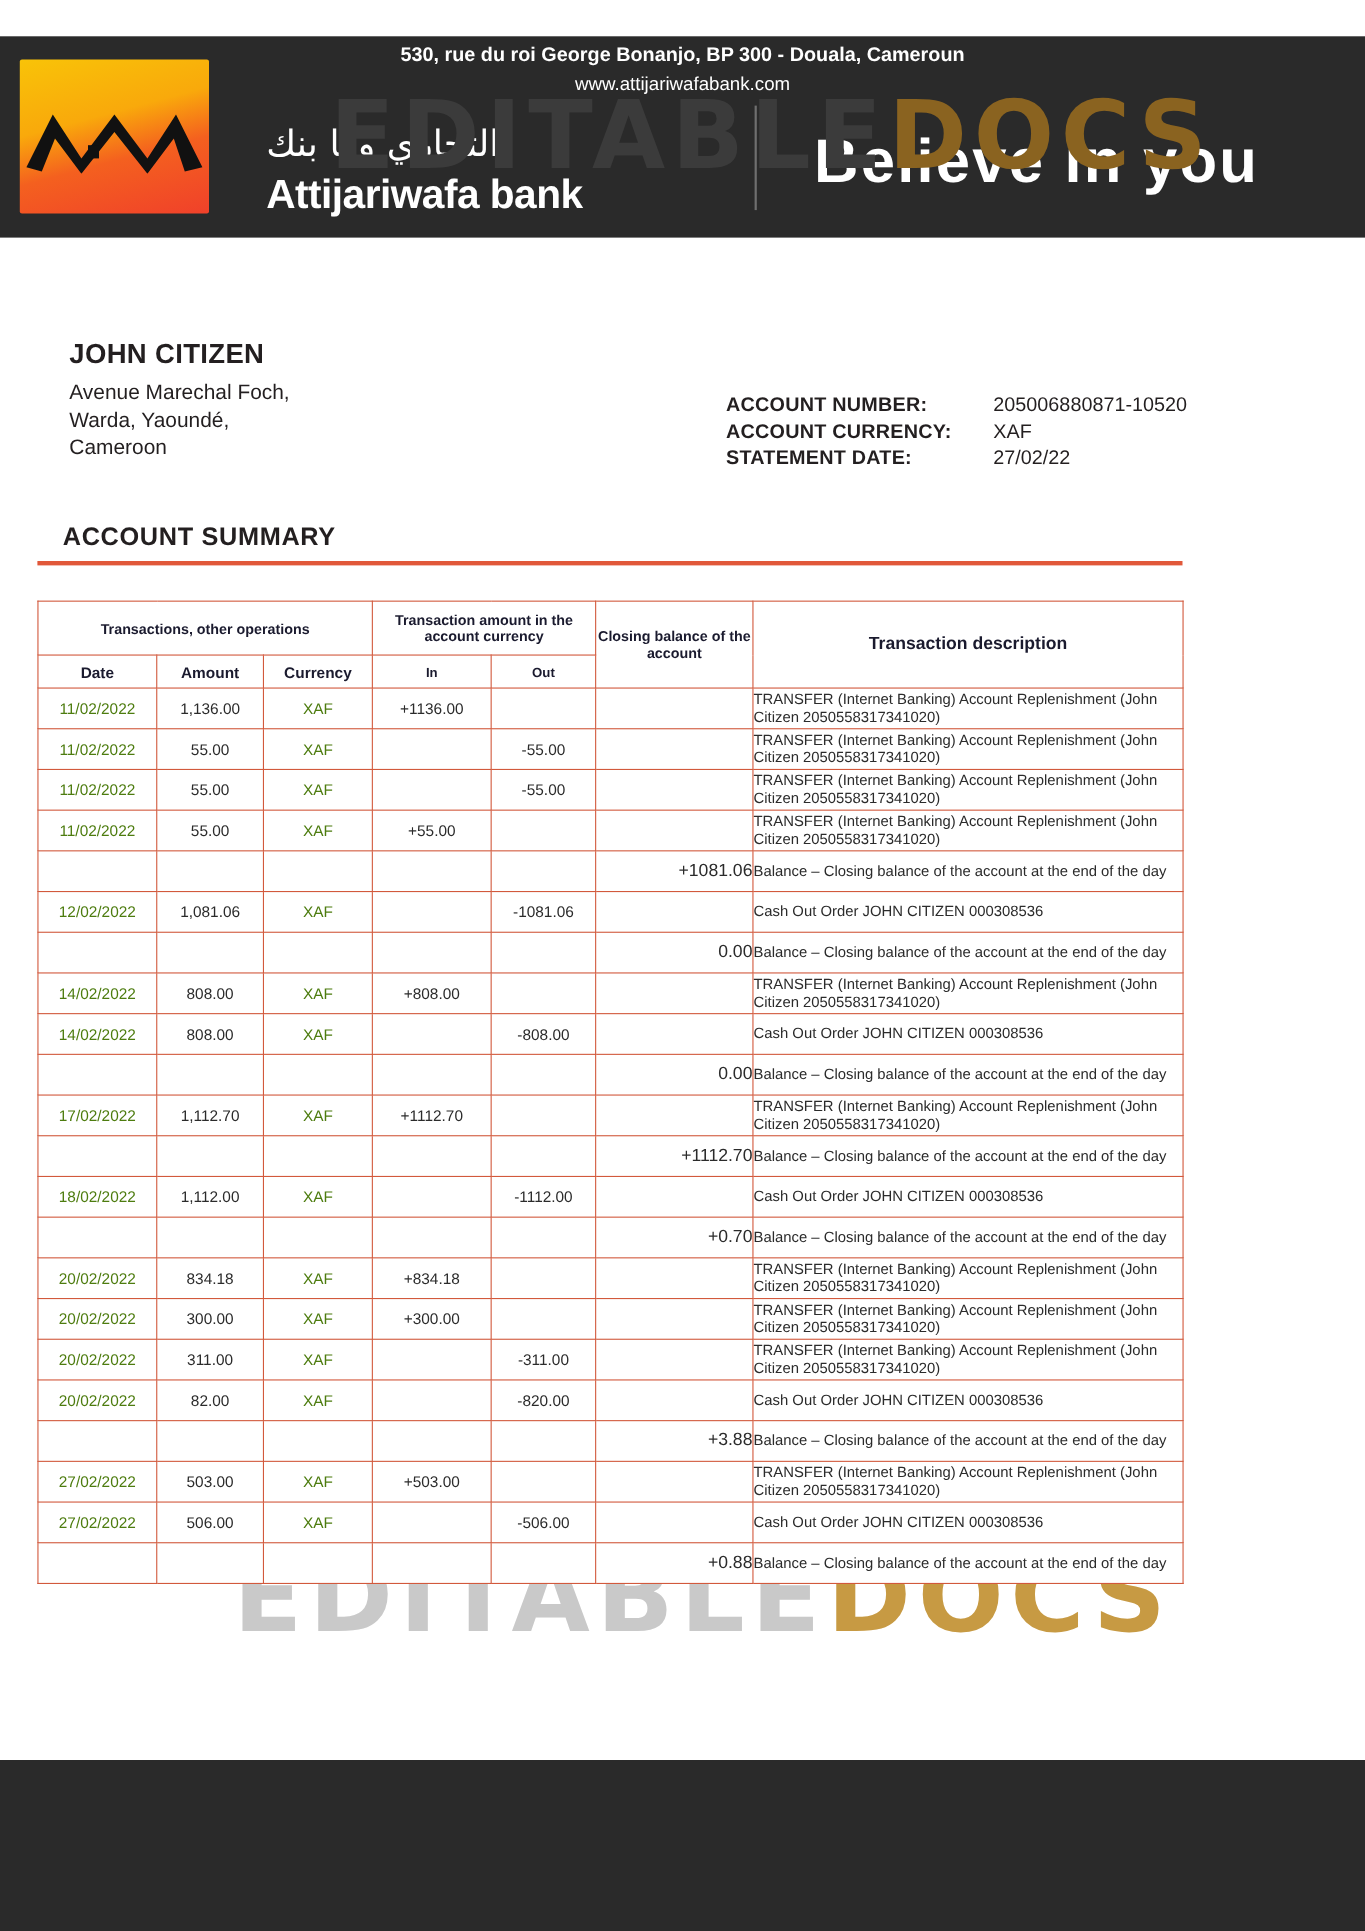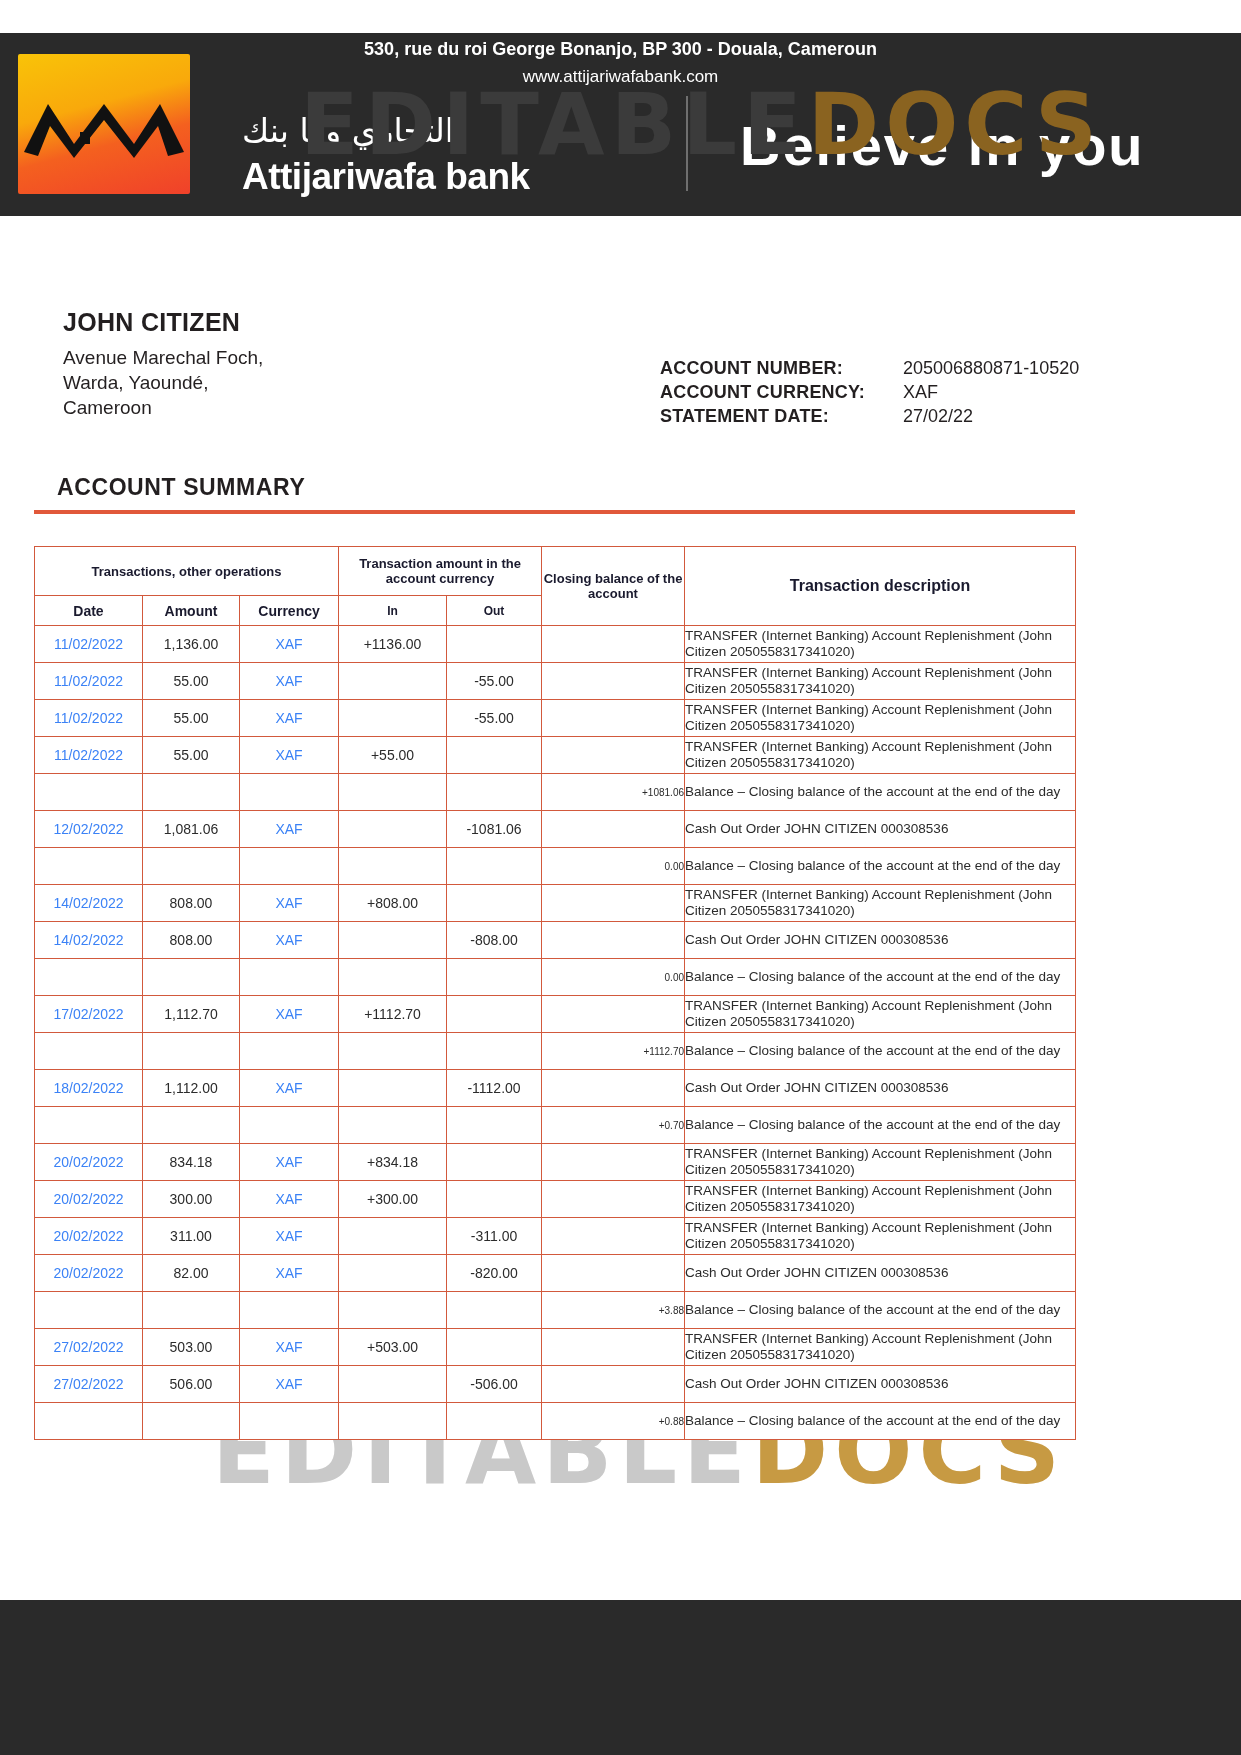--- a/index.html
+++ b/index.html
@@ -237,33 +237,33 @@
   th.hsub.small { font-size: 14px; }
   th.hbig {
     font-size: 16px;
     font-weight: bold;
     color: #1a1a2e;
     text-align: center;
   }
   td.c {
     text-align: center;
     font-size: 14px;
-    color: #3b82f6;
+    color: #4d7c0f;
     height: 36px;
     padding: 2px 3px;
   }
   td.num {
     text-align: center;
     font-size: 14px;
     color: #2b2b2b;
     padding: 2px 3px;
   }
   td.bal {
     text-align: right;
-    font-size: 10px;
+    font-size: 16px;
     color: #2b2b2b;
     padding: 2px 12px 2px 3px;
   }
   td.desc {
     text-align: left;
     font-size: 13.5px;
     color: #2b2b2b;
     line-height: 16px;
     padding: 2px 4px 2px 10px;
   }

